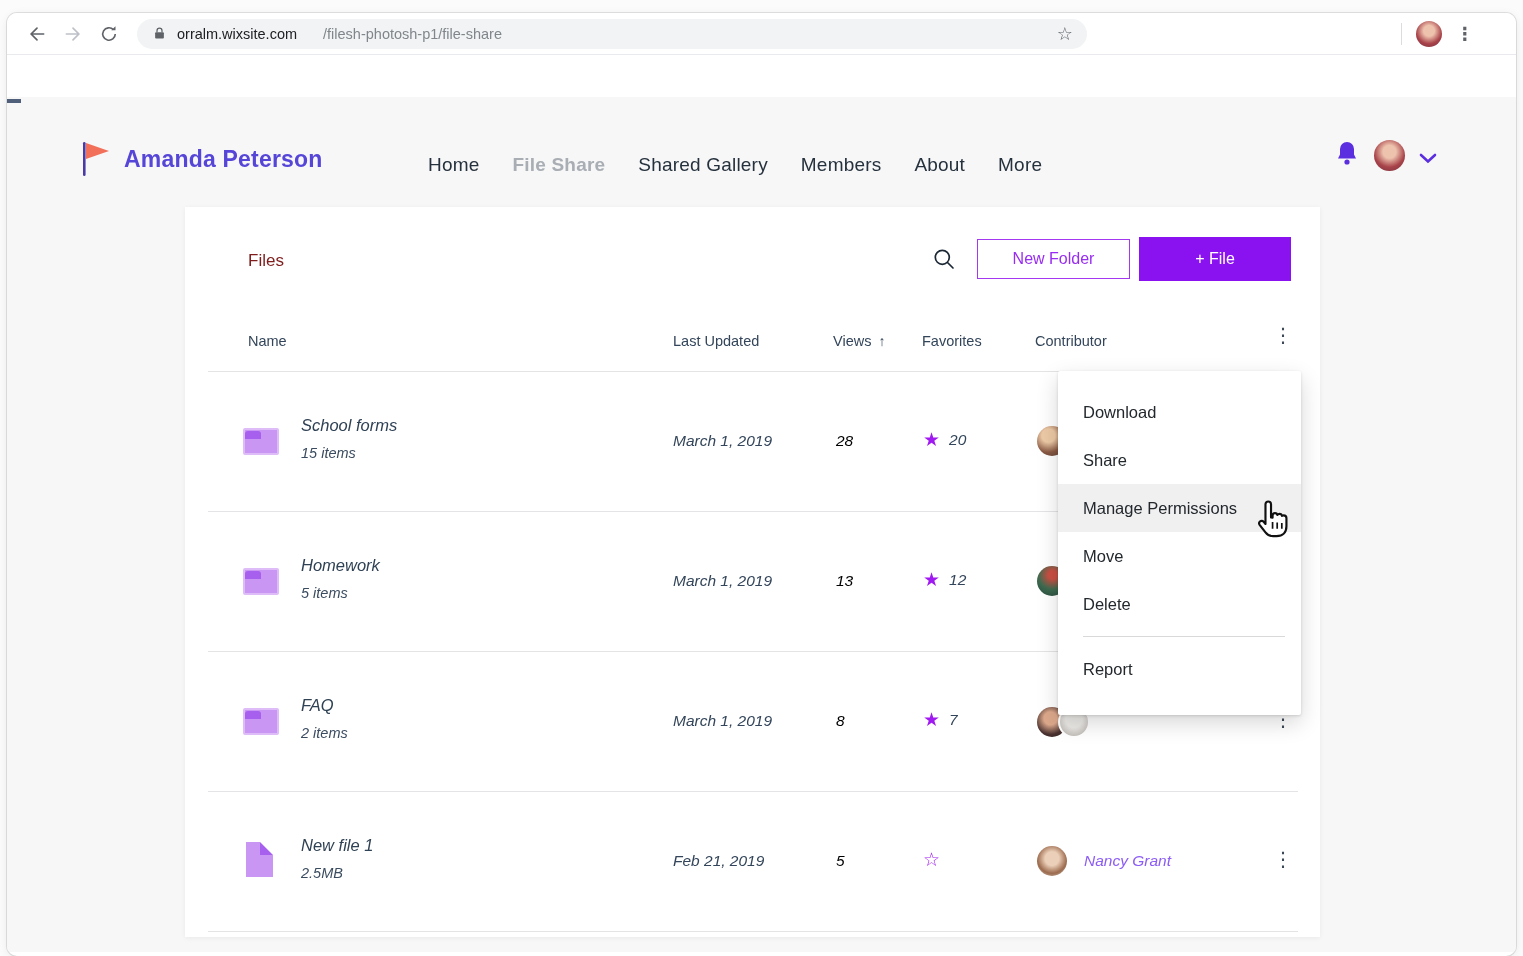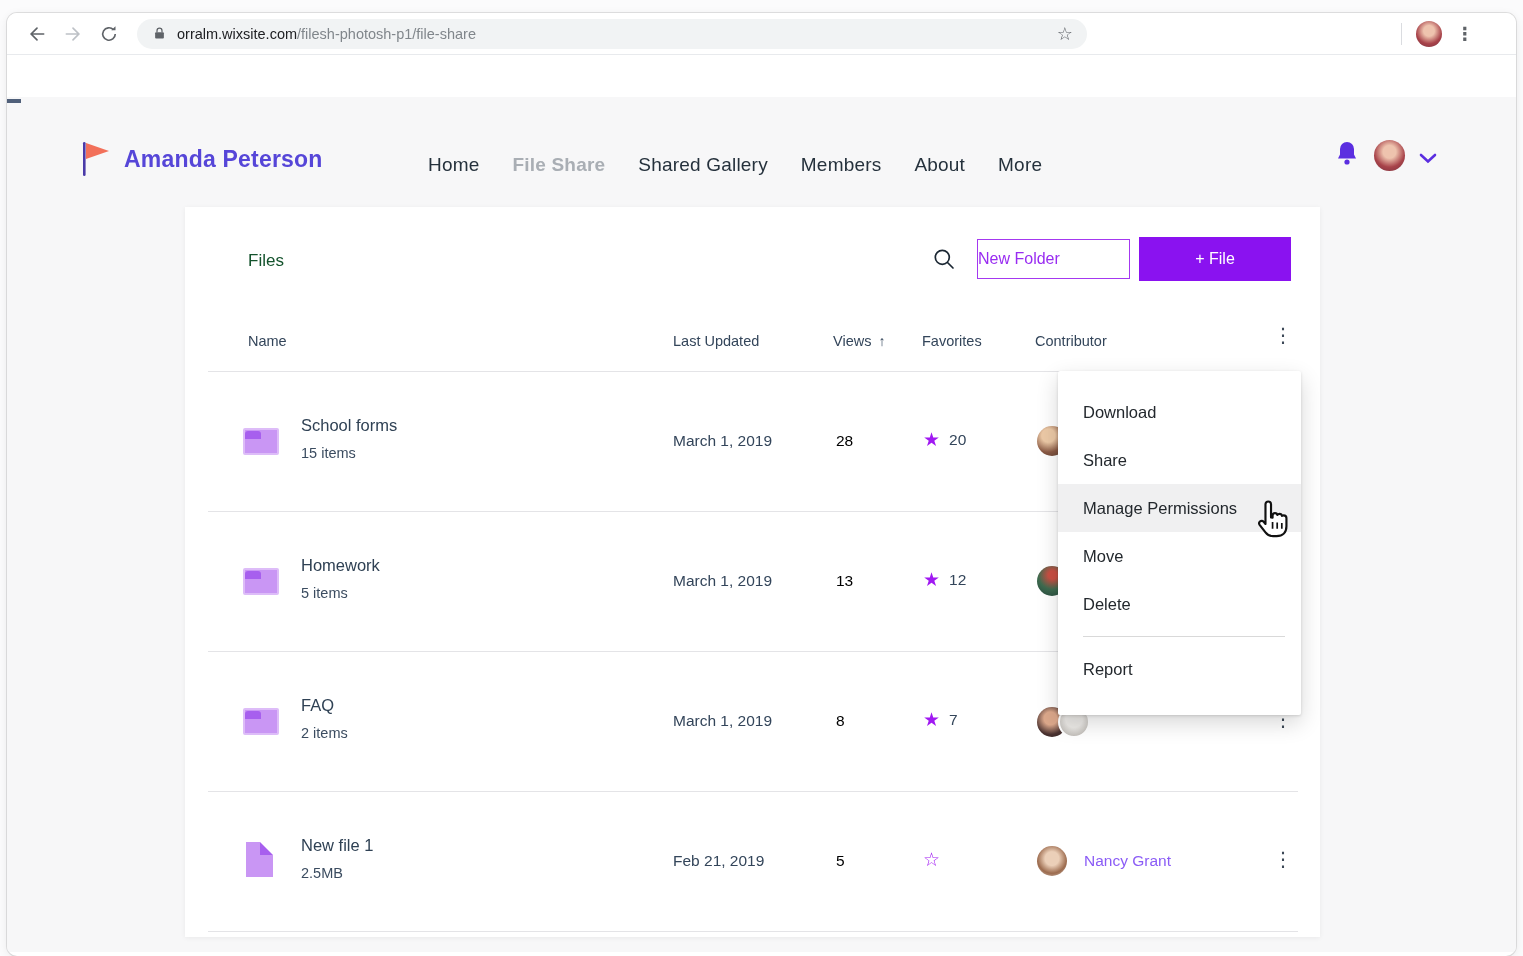--- a/index.html
+++ b/index.html
@@ -23,21 +23,21 @@
   .newtab { position:absolute; left:392px; top:9px; font-size:23px; font-weight:300; color:#45494d; }
 
   
   .toolbar { position:relative; height:42px; background:#fff; display:flex; align-items:center;
              padding:0 42px 0 20px; border-bottom:1px solid #e8eaed; }
   .tb-icon { width:20px; height:20px; margin-right:16px; flex:none; }
   .urlbar { position:relative; width:950px; height:30px; background:#f1f3f4; border-radius:15px;
             display:flex; align-items:center; padding:0 40px 0 15px; flex:none; margin-left:2px; }
   .lock-icon { width:15px; height:15px; margin-right:10px; flex:none; }
   .url-host { font-size:14.5px; color:#202124; }
-  .url-path { font-size:14.5px; color:#80868b; }
+  .url-path { font-size:14.5px; color:#80868b;padding-left:26px; }
   .bookmark-star { position:absolute; right:14px; font-size:18px; color:#5f6368; line-height:1; }
   .tb-divider { width:1px; height:22px; background:#dadce0; margin-left:auto; }
   .b-avatar { width:26px; height:26px; border-radius:50%; margin:0 14px;
               background:radial-gradient(circle at 50% 38%, #eec3ae 26%, #a8434a 62%, #76303d 100%); }
   .b-kebab { font-size:18px; color:#5f6368; font-weight:bold; }
   .progress-dash { position:absolute; left:0; top:86px; width:14px; height:4px; background:#50607a; z-index:6; }
 
   
   .content { position:absolute; left:0; top:84px; width:1509px; height:855px; background:#f7f7f8; }
 
@@ -50,34 +50,34 @@
   .nav-item.current { color:#a9aeb4;font-weight:bold; }
 
   .bell-wrap { position:absolute; left:1328px; top:44px; width:24px; height:26px; }
   .h-avatar { position:absolute; left:1367px; top:43px; width:31px; height:31px; border-radius:50%;
               background:radial-gradient(circle at 50% 38%, #eec3ae 26%, #a8434a 62%, #76303d 100%); }
   .chev-wrap { position:absolute; left:1412px; top:53px; width:18px; height:11px; }
 
   
   .card { position:absolute; left:178px; top:110px; width:1135px; height:730px; background:#fff;
           box-shadow:0 1px 5px rgba(0,0,0,.06); }
-  .files-title { position:absolute; left:63px; top:44px; font-size:17px; color:#14532d; }
+  .files-title { position:absolute; left:63px; top:44px; font-size:17px; color:#7f1d1d; }
   .search-wrap { position:absolute; left:748px; top:41px; width:22px; height:22px; cursor:pointer; }
   .btn-new-folder { position:absolute; left:792px; top:32px; width:153px; height:40px;
                     border:1px solid #a438f0; background:#fff; color:#992cf1; font-size:16px;
-                    line-height:38px; cursor:pointer; }
+                    text-align:center; line-height:38px; cursor:pointer; }
   .btn-add-file { position:absolute; left:954px; top:30px; width:152px; height:44px;
                   background:#8a12f0; color:#fff; font-size:16px; text-align:center; line-height:44px; cursor:pointer; }
 
   .th { position:absolute; top:126px; font-size:14.5px; color:#33455a; }
   .th .h-sort { margin-left:7px; font-size:14px; }
   .th-0 { left:63px; } .th-1 { left:488px; } .th-2 { left:648px; } .th-3 { left:737px; } .th-4 { left:850px; }
   .head-kebab { position:absolute; left:1088px; top:116px; font-size:20px; color:#3c4856; cursor:pointer; }
 
-  .rows { position:absolute; left:0; top:164px; width:1135px; }
+  .rows { position:absolute; left:0; top:164px; width:1135px;font-style:italic; }
   .row { position:relative; height:140px; }
   .sep { position:absolute; left:23px; width:1090px; height:1px; background:#e4e4e7; }
 
   .js-icon { position:absolute; left:58px; top:48px; }
   .icon-folder { width:36px; height:27px; background:#c996f4; border:2px solid #ddbcf8; border-radius:2px; margin-top:9px; }
   .icon-folder::before { content:""; position:absolute; left:0; top:1px; width:16px; height:8px;
                          background:#a75fee; border-radius:3px 3px 0 0; }
   .icon-file { width:27px; height:35px; background:#c996f4; margin-left:3px; margin-top:3px; }
   .icon-file::before { content:""; position:absolute; right:0; top:0; width:0; height:0;
                        border-bottom:13px solid #a75fee; border-right:13px solid #fff; }

